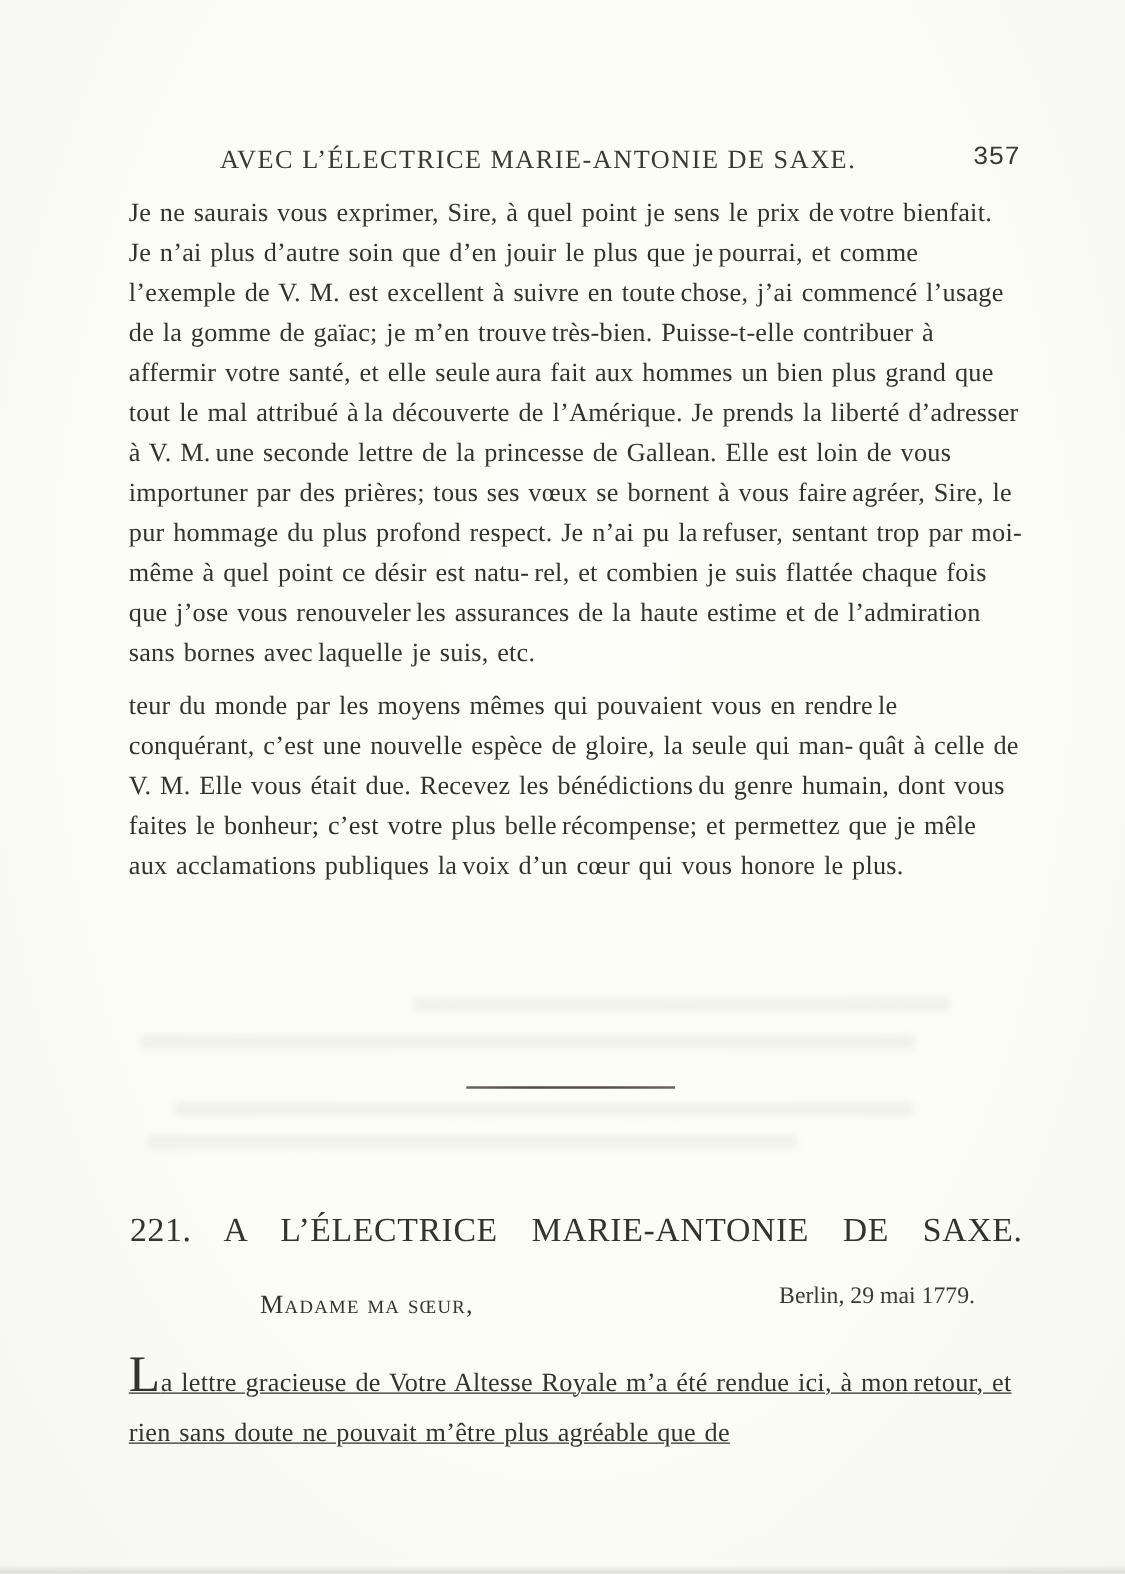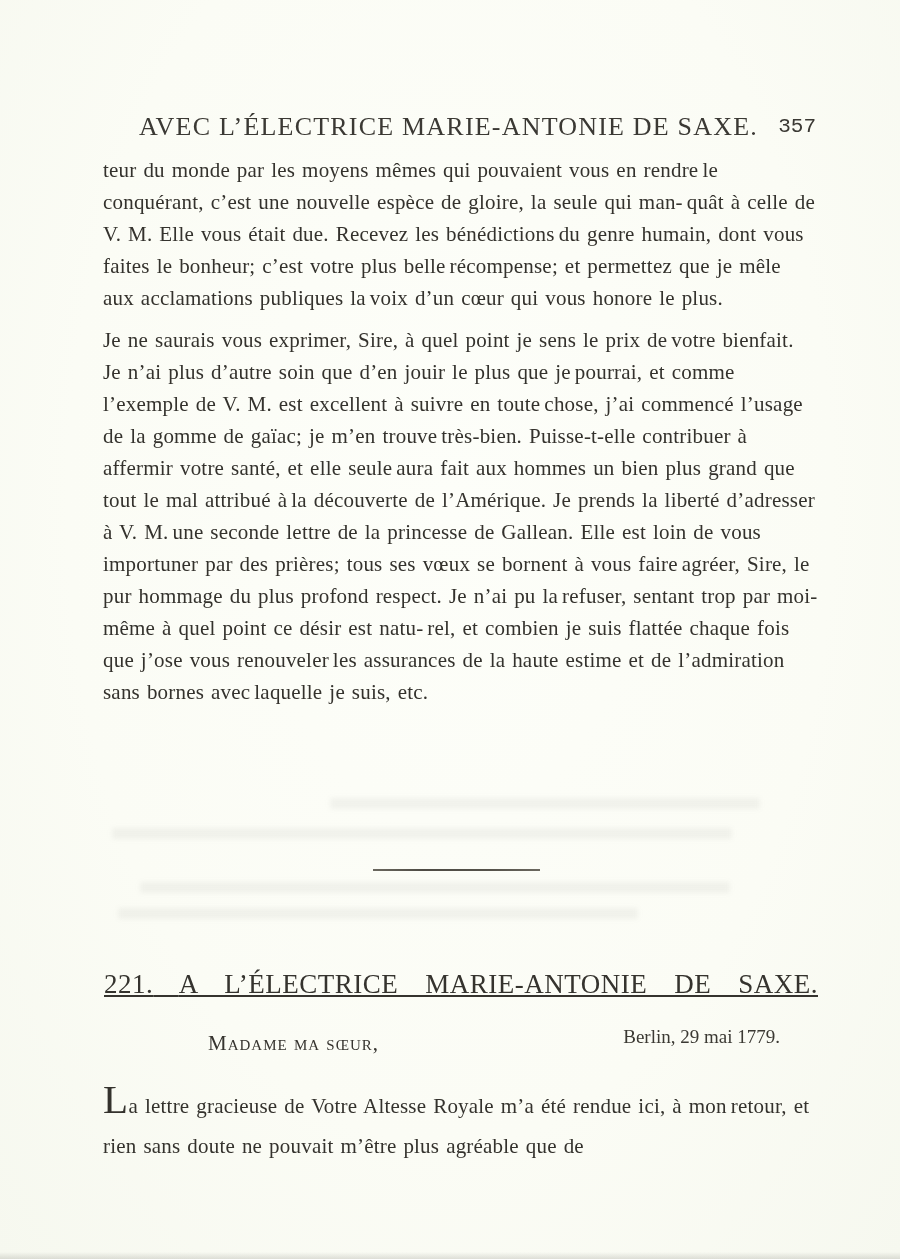--- a/index.html
+++ b/index.html
@@ -18,22 +18,22 @@
   .bottom-edge {
     position: absolute; left: 0; right: 0; bottom: 0; height: 7px;
     background: linear-gradient(to bottom, rgba(0,0,0,0) 0%, rgba(90,90,82,0.18) 100%);
   }
 
   
   .running-head {
     position: absolute; top: 113px; left: 103px; width: 715px; height: 28px;
   }
   .head-title {
-    display: block; text-align: right;
-    font-size: 26px; letter-spacing: 1.2px; line-height: 28px;
+    display: block; text-align: center;
+    font-size: 21px; letter-spacing: 1.2px; line-height: 28px;
     color: #3b3934;
     padding-right: 60px; 
   }
   .page-number {
     position: absolute; right: 2px; top: 0;
     font-size: 21px; line-height: 28px; color: #3b3934;
     font-feature-settings: "onum" 1;
     font-family: Liberation Mono, monospace;
   }
 
@@ -68,77 +68,76 @@
   }
 
   
   .letter-heading {
     position: absolute; top: 966px; left: 104px; width: 714px; height: 36px;
     margin: 0; font-weight: normal;
     font-size: 27px; line-height: 36px; letter-spacing: 0.5px;
     color: #35332e;
     text-align: justify; text-align-last: justify;
     overflow: hidden;
-    text-decoration: underline;
   }
   .letter-number { font-feature-settings: "onum" 1; }
   .dateline {
     position: absolute; top: 1024px; right: 120px; height: 26px;
     font-size: 19px; line-height: 26px; color: #3b3933;
     font-feature-settings: "onum" 1;
     margin-left: 29px;
   }
   .salutation {
     position: absolute; top: 1029px; left: 208px; height: 28px;
     font-variant: small-caps; letter-spacing: 1px;
     font-size: 21px; line-height: 28px; color: #36342f;
   }
   .letter-body {
-    position: absolute; top: 1086px; left: 103px; width: 716px; margin: 0;
+    position: absolute; top: 1086px; left: 103px; width: 716px; margin: 0; text-decoration: underline;
   }
   .letter-body .line { line-height: 40px; height: 40px; }
   .drop-initial {
     font-size: 41px; line-height: 0; letter-spacing: 0.5px;
     color: #34322d;
   }
 </style>
 </head>
 <body>
 
 <div class="page">
 
   <header class="running-head">
     <span class="head-title">AVEC L’ÉLECTRICE MARIE-ANTONIE DE SAXE.</span>
     <span class="page-number">357</span>
   </header>
 
   <main class="body-text">
     <p class="para">
-      <span class="line">teur du monde par les moyens mêmes qui pouvaient vous en rendre</span>
-      <span class="line">le conquérant, c’est une nouvelle espèce de gloire, la seule qui man-</span>
-      <span class="line">quât à celle de V. M.  Elle vous était due.  Recevez les bénédictions</span>
-      <span class="line">du genre humain, dont vous faites le bonheur; c’est votre plus belle</span>
-      <span class="line">récompense; et permettez que je mêle aux acclamations publiques la</span>
-      <span class="line last">voix d’un cœur qui vous honore le plus.</span>
-    </p>
-    <p class="para">
       <span class="line indent">Je ne saurais vous exprimer, Sire, à quel point je sens le prix de</span>
       <span class="line">votre bienfait.  Je n’ai plus d’autre soin que d’en jouir le plus que je</span>
       <span class="line">pourrai, et comme l’exemple de V. M. est excellent à suivre en toute</span>
       <span class="line">chose, j’ai commencé l’usage de la gomme de gaïac; je m’en trouve</span>
       <span class="line">très-bien.  Puisse-t-elle contribuer à affermir votre santé, et elle seule</span>
       <span class="line">aura fait aux hommes un bien plus grand que tout le mal attribué à</span>
       <span class="line">la découverte de l’Amérique.  Je prends la liberté d’adresser à V. M.</span>
       <span class="line">une seconde lettre de la princesse de Gallean.  Elle est loin de vous</span>
       <span class="line">importuner par des prières; tous ses vœux se bornent à vous faire</span>
       <span class="line">agréer, Sire, le pur hommage du plus profond respect.  Je n’ai pu la</span>
       <span class="line">refuser, sentant trop par moi-même à quel point ce désir est natu-</span>
       <span class="line">rel, et combien je suis flattée chaque fois que j’ose vous renouveler</span>
       <span class="line">les assurances de la haute estime et de l’admiration sans bornes avec</span>
       <span class="line last">laquelle je suis, etc.</span>
+    </p>
+    <p class="para">
+      <span class="line">teur du monde par les moyens mêmes qui pouvaient vous en rendre</span>
+      <span class="line">le conquérant, c’est une nouvelle espèce de gloire, la seule qui man-</span>
+      <span class="line">quât à celle de V. M.  Elle vous était due.  Recevez les bénédictions</span>
+      <span class="line">du genre humain, dont vous faites le bonheur; c’est votre plus belle</span>
+      <span class="line">récompense; et permettez que je mêle aux acclamations publiques la</span>
+      <span class="line last">voix d’un cœur qui vous honore le plus.</span>
     </p>
   </main>
 
   <div class="ghost" style="top:798px; left:330px; width:430px; height:11px;"></div>
   <div class="ghost" style="top:828px; left:112px; width:620px; height:11px;"></div>
   <div class="ghost" style="top:882px; left:140px; width:590px; height:11px;"></div>
   <div class="ghost" style="top:908px; left:118px; width:520px; height:11px;"></div>
 
   <hr class="section-divider">
 

